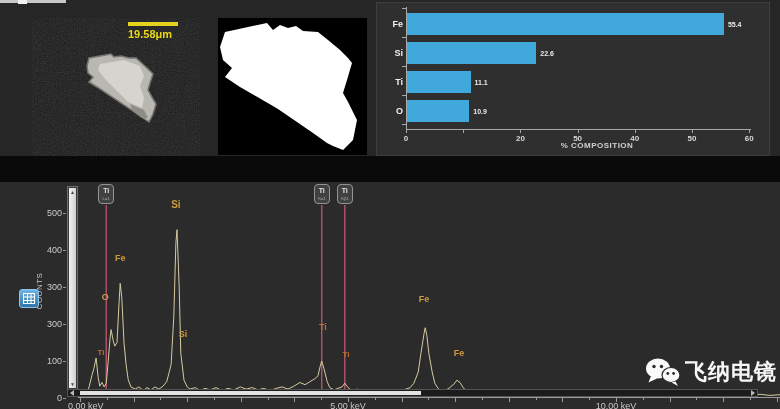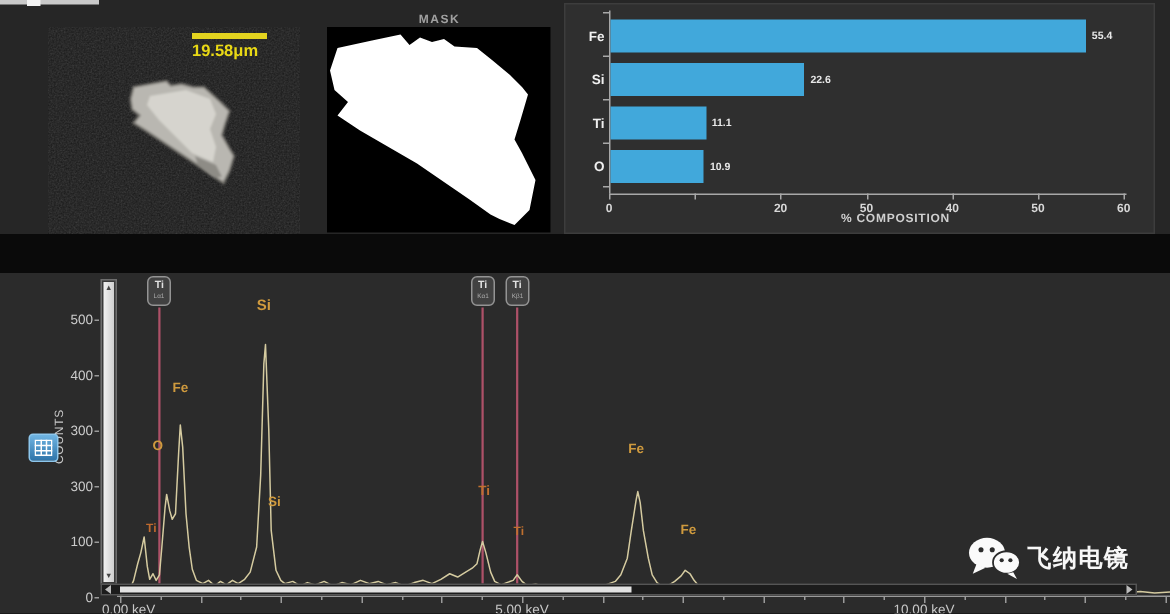--- a/index.html
+++ b/index.html
@@ -51,21 +51,21 @@
   #hscroll-thumb{position:absolute;left:12px;top:1px;width:341px;height:4px;background:#e2e2e2;}
   .hs-arrow{position:absolute;top:0;width:0;height:0;border-top:3px solid transparent;border-bottom:3px solid transparent;}
   #hs-left{left:2px;border-right:4px solid #bbb;}
   #hs-right{right:2px;border-left:4px solid #bbb;}
   
   #table-button{left:19px;top:289px;width:20px;height:19px;border-radius:3px;cursor:pointer;
                 background:linear-gradient(#6fb4e2,#2e74a9);border:1px solid #8cc6ec;box-sizing:border-box;
                 display:flex;align-items:center;justify-content:center;}
   
   #watermark{left:645px;top:352px;width:135px;height:40px;display:flex;align-items:center;gap:4px;}
-  #watermark-text{color:#f7f7f7;font-size:16px;font-weight:bold;letter-spacing:1px;}
+  #watermark-text{color:#f7f7f7;font-size:22px;font-weight:bold;letter-spacing:1px;}
 </style>
 </head>
 <body>
 
 <div id="app">
 
   <div class="abs top-strip"></div>
   <div class="abs top-strip-notch"></div>
 
   <div class="abs" style="left:10px;top:2px;width:196px;height:156px;">
@@ -87,21 +87,20 @@
           <polygon points="68,46 92,42 108,48 112,58 108,68 112,80 110,90 96,84 74,62 66,52" fill="#d6d4ce"></polygon>
           <polygon points="98,86 112,92 116,100 110,100 100,92" fill="#8e8c86"></polygon>
         </g>
       </svg>
       <div class="scalebar-line" style="left:96px;top:4px;width:50px;"></div>
       <div class="scalebar-text" style="left:96px;top:10px;">19.58μm</div>
     </div>
   </div>
 
   <div class="abs" style="left:210px;top:2px;width:166px;height:156px;">
-    <div class="panel-title" style="margin-top:6px;">MASK</div>
     <div class="abs img-frame" style="left:8px;top:16px;width:149px;height:137px;">
       <svg width="149" height="137">
         <rect width="149" height="137" fill="#000"></rect>
         <polygon points="7,14 30,9 49,5 55,12 62,7 70,10 78,8 85,13 100,14 110,22 122,32 130,40 134,45 129,62 125,75 130,84 134,92 139,102 137,112 135,122 125,132 115,128 109,125 95,115 60,91 22,69 7,59 14,50 5,42 2,29" fill="#ffffff"></polygon>
       </svg>
     </div>
   </div>
 
   <div class="abs" id="chart-panel">
     <div id="bc-body" style="position:relative;width:100%;height:100%;">

